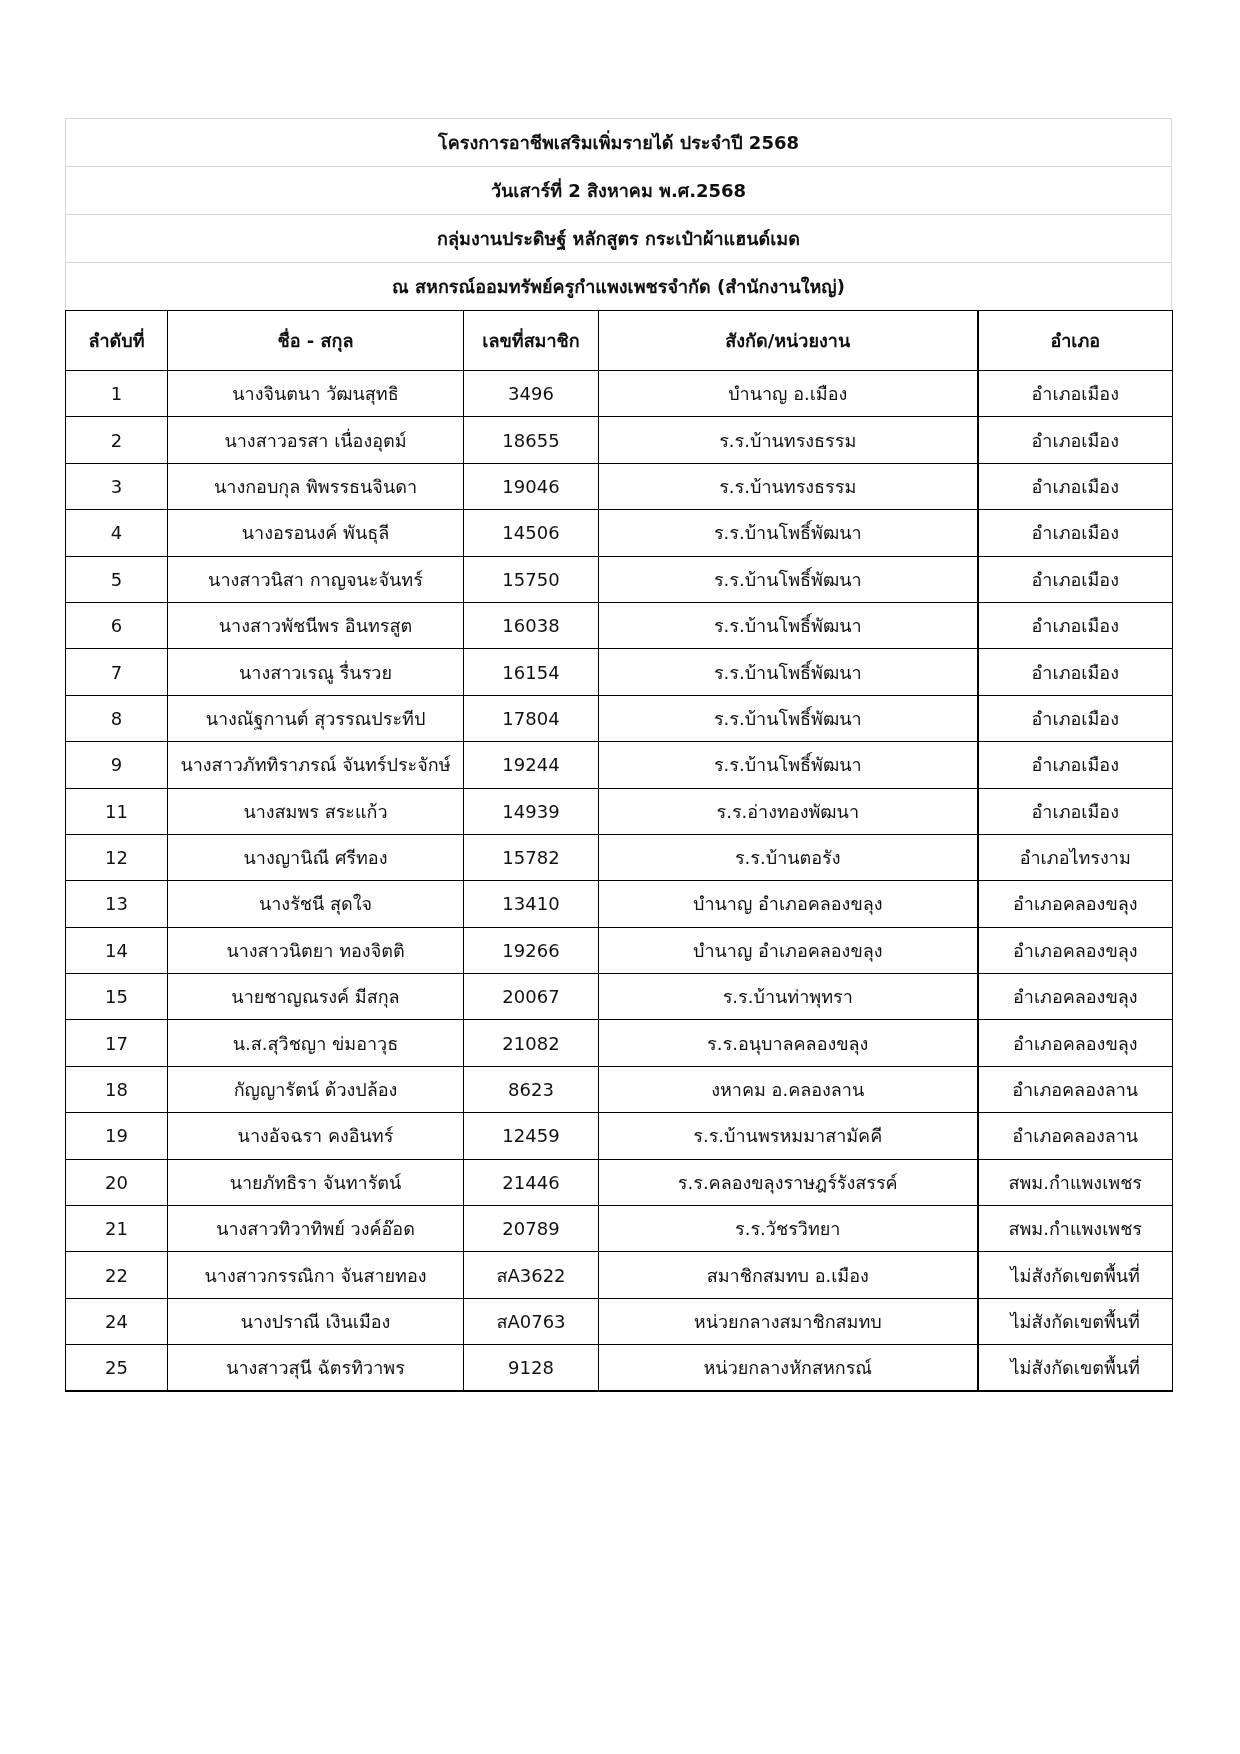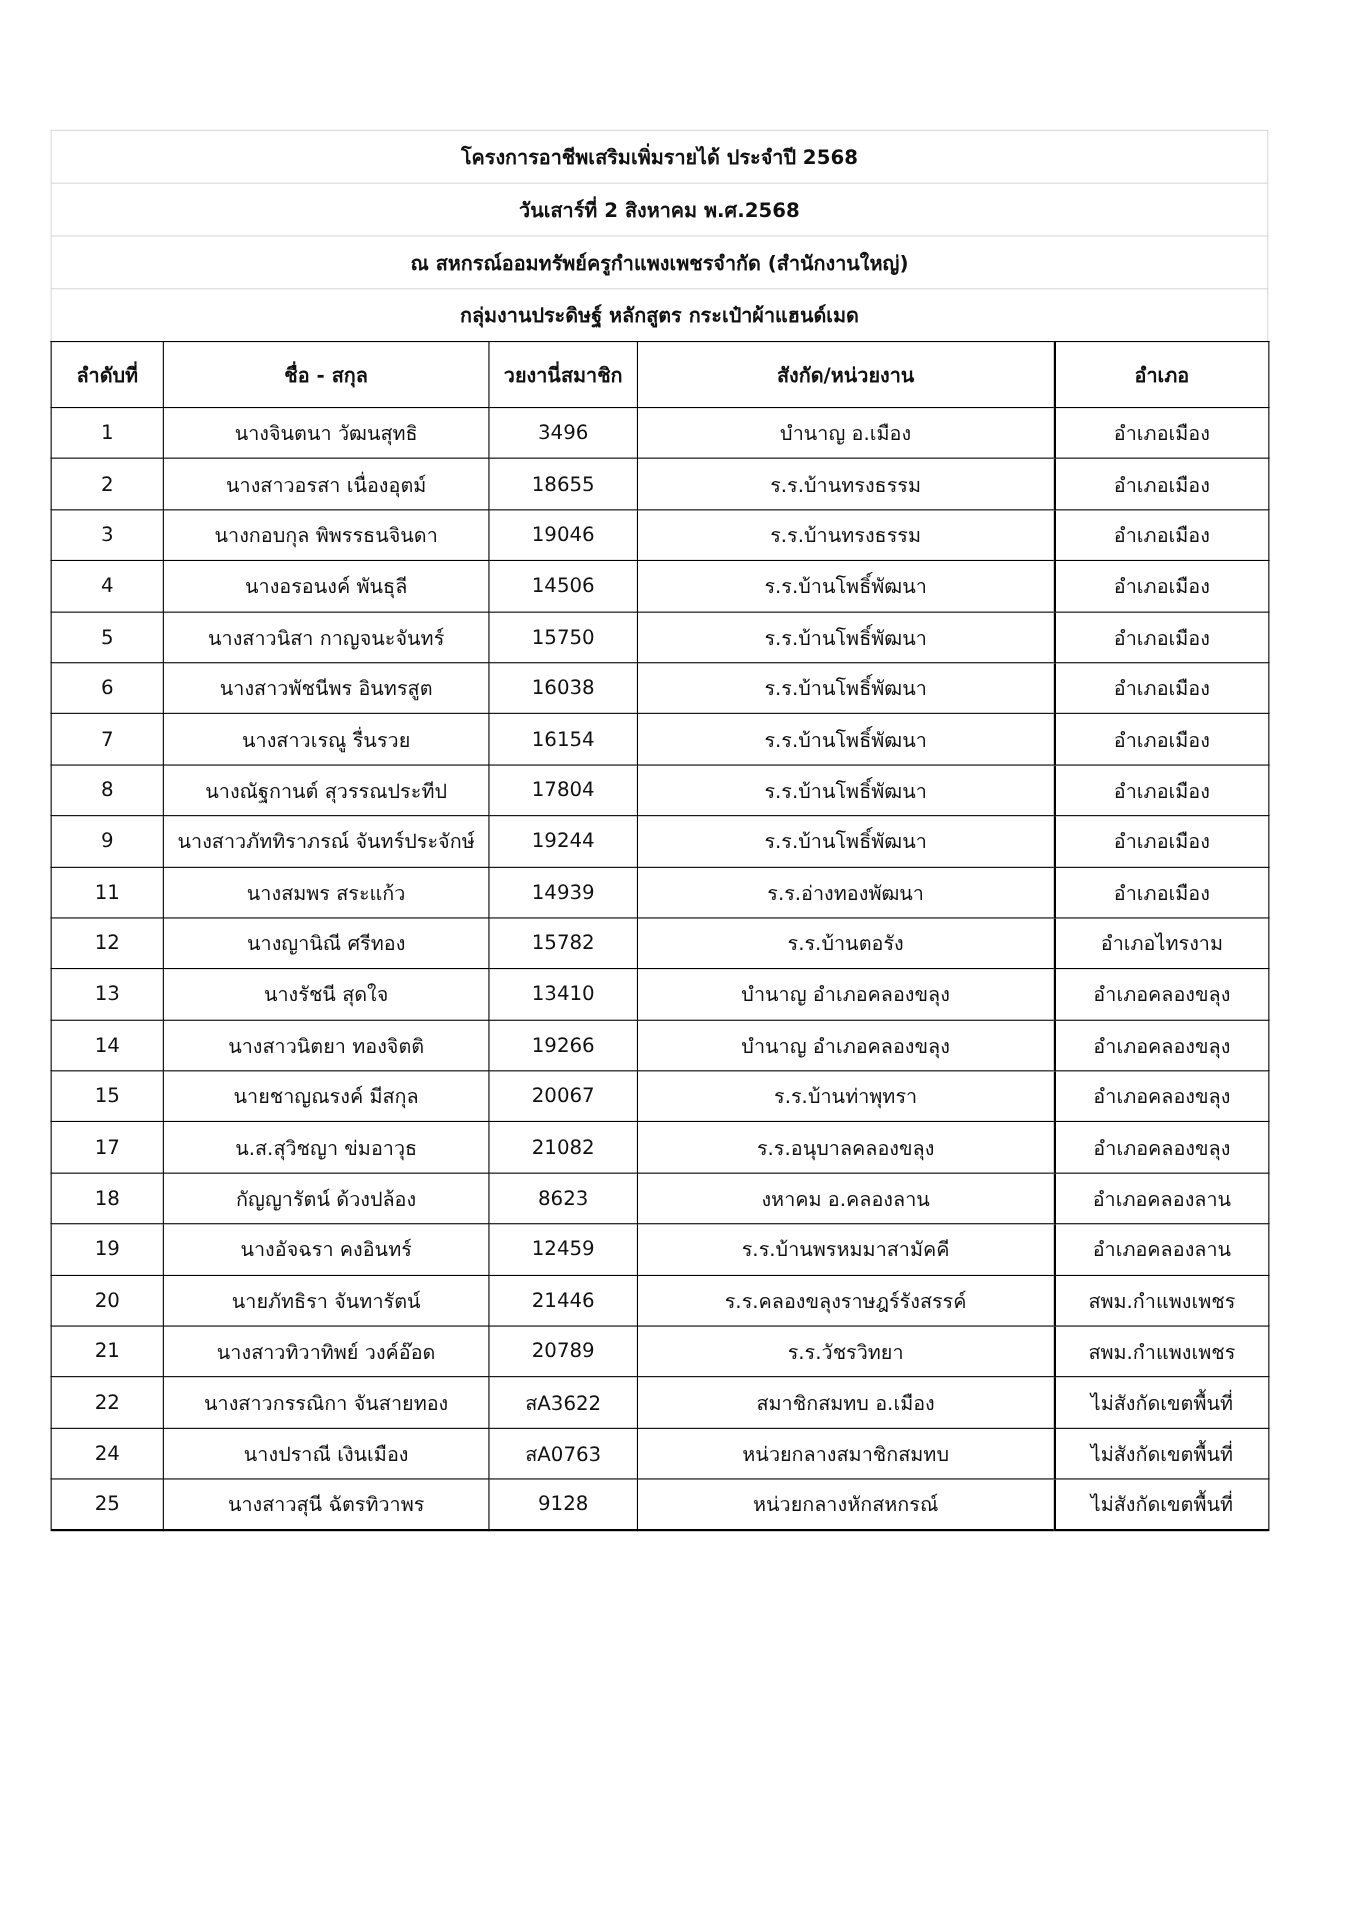--- a/index.html
+++ b/index.html
@@ -1,52 +1,52 @@
 <!DOCTYPE html>
 <html><head>
 <meta charset="utf-8">
 <style>
   html, body { margin: 0; padding: 0; background: #ffffff; }
   body { width: 1240px; height: 1754px; position: relative; overflow: hidden;
          font-family: "DejaVu Sans", sans-serif; color: #111; }
-  .sheet { position: absolute; left: 34px; top: 118px; width: 1107px; padding-left: 12px; }
+  .sheet { position: absolute; left: 53px; top: 118px; width: 1107px; padding-left: 12px; }
   .title-row { height: 48px; border-top: 1px solid #d9d9d9; border-left: 1px solid #d9d9d9; border-right: 1px solid #d9d9d9;
                display: flex; align-items: center; justify-content: center;
                font-weight: bold; font-size: 18px; box-sizing: border-box; }
   table { border-collapse: collapse; width: 1107px; table-layout: fixed; }
   th, td { border: 1.5px solid #000; box-sizing: border-box; font-size: 18px; padding: 0 4px; white-space: nowrap; overflow: hidden; }
   th { height: 60px; font-weight: bold; text-align: center; }
   td { height: 46.4px; }
   td.c { text-align: center; }
   td.l { text-align: center; }
   table { border-bottom: 2px solid #000; }
   th.last, td.last { border-left: 2.5px solid #000; border-radius: 19px; }
 </style>
 </head>
 <body>
 
 <div class="sheet">
   <div class="title-row">โครงการอาชีพเสริมเพิ่มรายได้ ประจำปี 2568</div>
   <div class="title-row">วันเสาร์ที่ 2 สิงหาคม พ.ศ.2568</div>
+  <div class="title-row">กลุ่มงานประดิษฐ์ หลักสูตร กระเป๋าผ้าแฮนด์เมด</div>
   <div class="title-row">ณ สหกรณ์ออมทรัพย์ครูกำแพงเพชรจำกัด (สำนักงานใหญ่)</div>
-  <div class="title-row">กลุ่มงานประดิษฐ์ หลักสูตร กระเป๋าผ้าแฮนด์เมด</div>
 
   <table>
     <colgroup>
       <col style="width:102px">
         <col style="width:296px">
         <col style="width:135px">
         <col style="width:379px">
         <col style="width:195px">
     </colgroup>
     <thead>
       <tr>
         <th>ลำดับที่</th>
         <th>ชื่อ - สกุล</th>
-        <th>วยงานี่สมาชิก</th>
+        <th>เลขที่สมาชิก</th>
         <th>สังกัด/หน่วยงาน</th>
         <th class="last">อำเภอ</th>
       </tr>
     </thead>
     <tbody id="rows">
         <tr>
           <td class="c">1</td>
           <td class="l">นางจินตนา วัฒนสุทธิ</td>
           <td class="c">3496</td>
           <td class="l">บำนาญ อ.เมือง</td>

